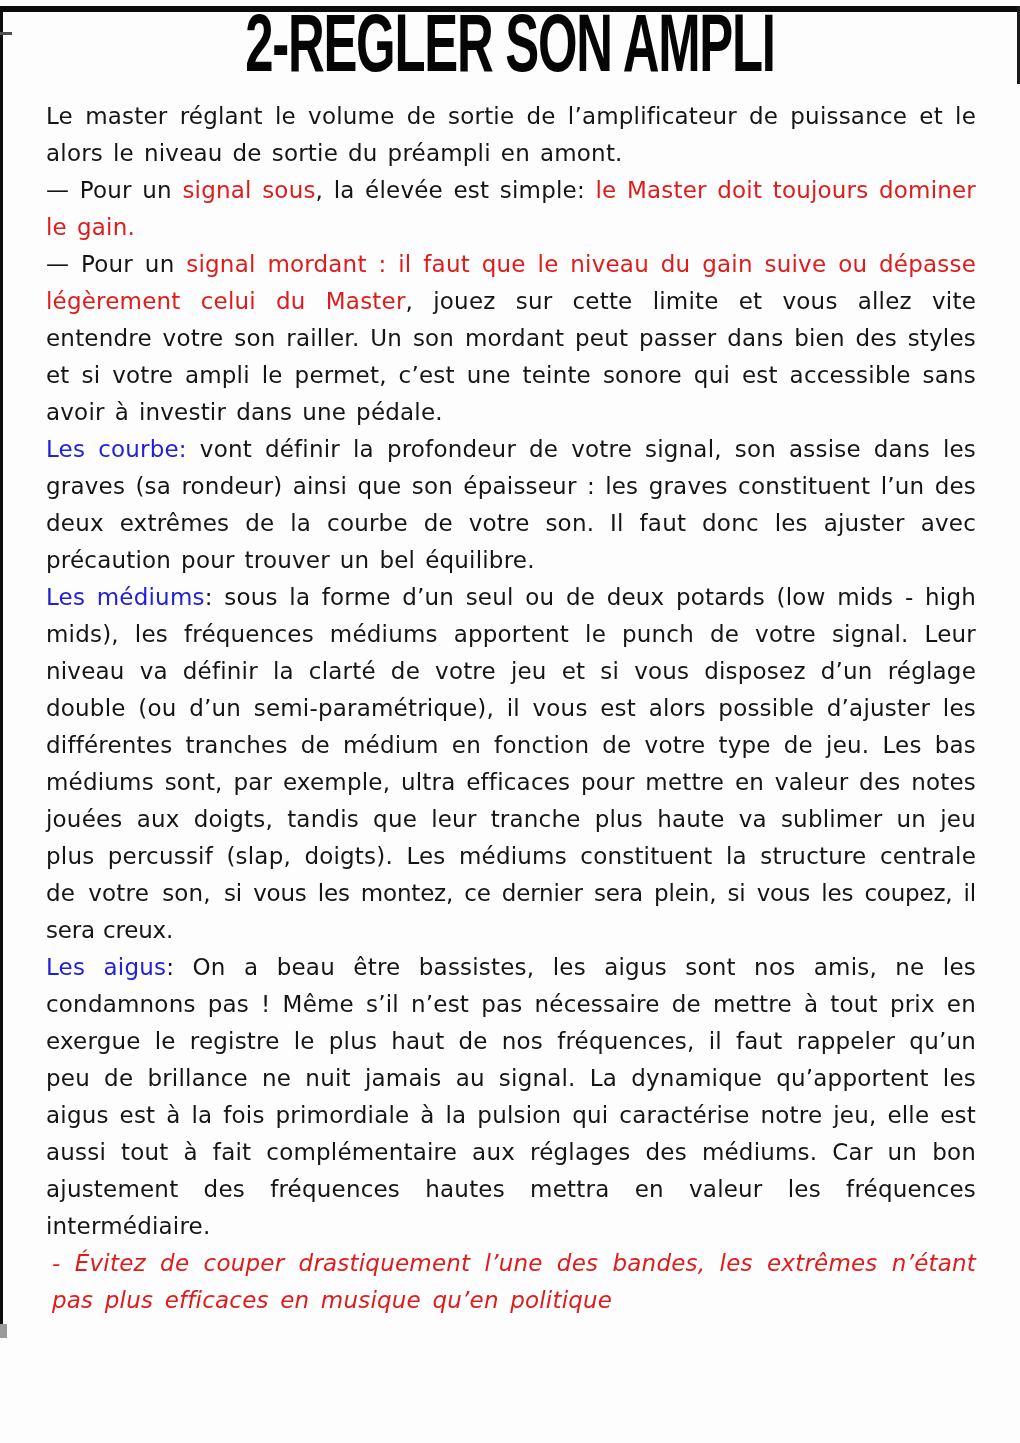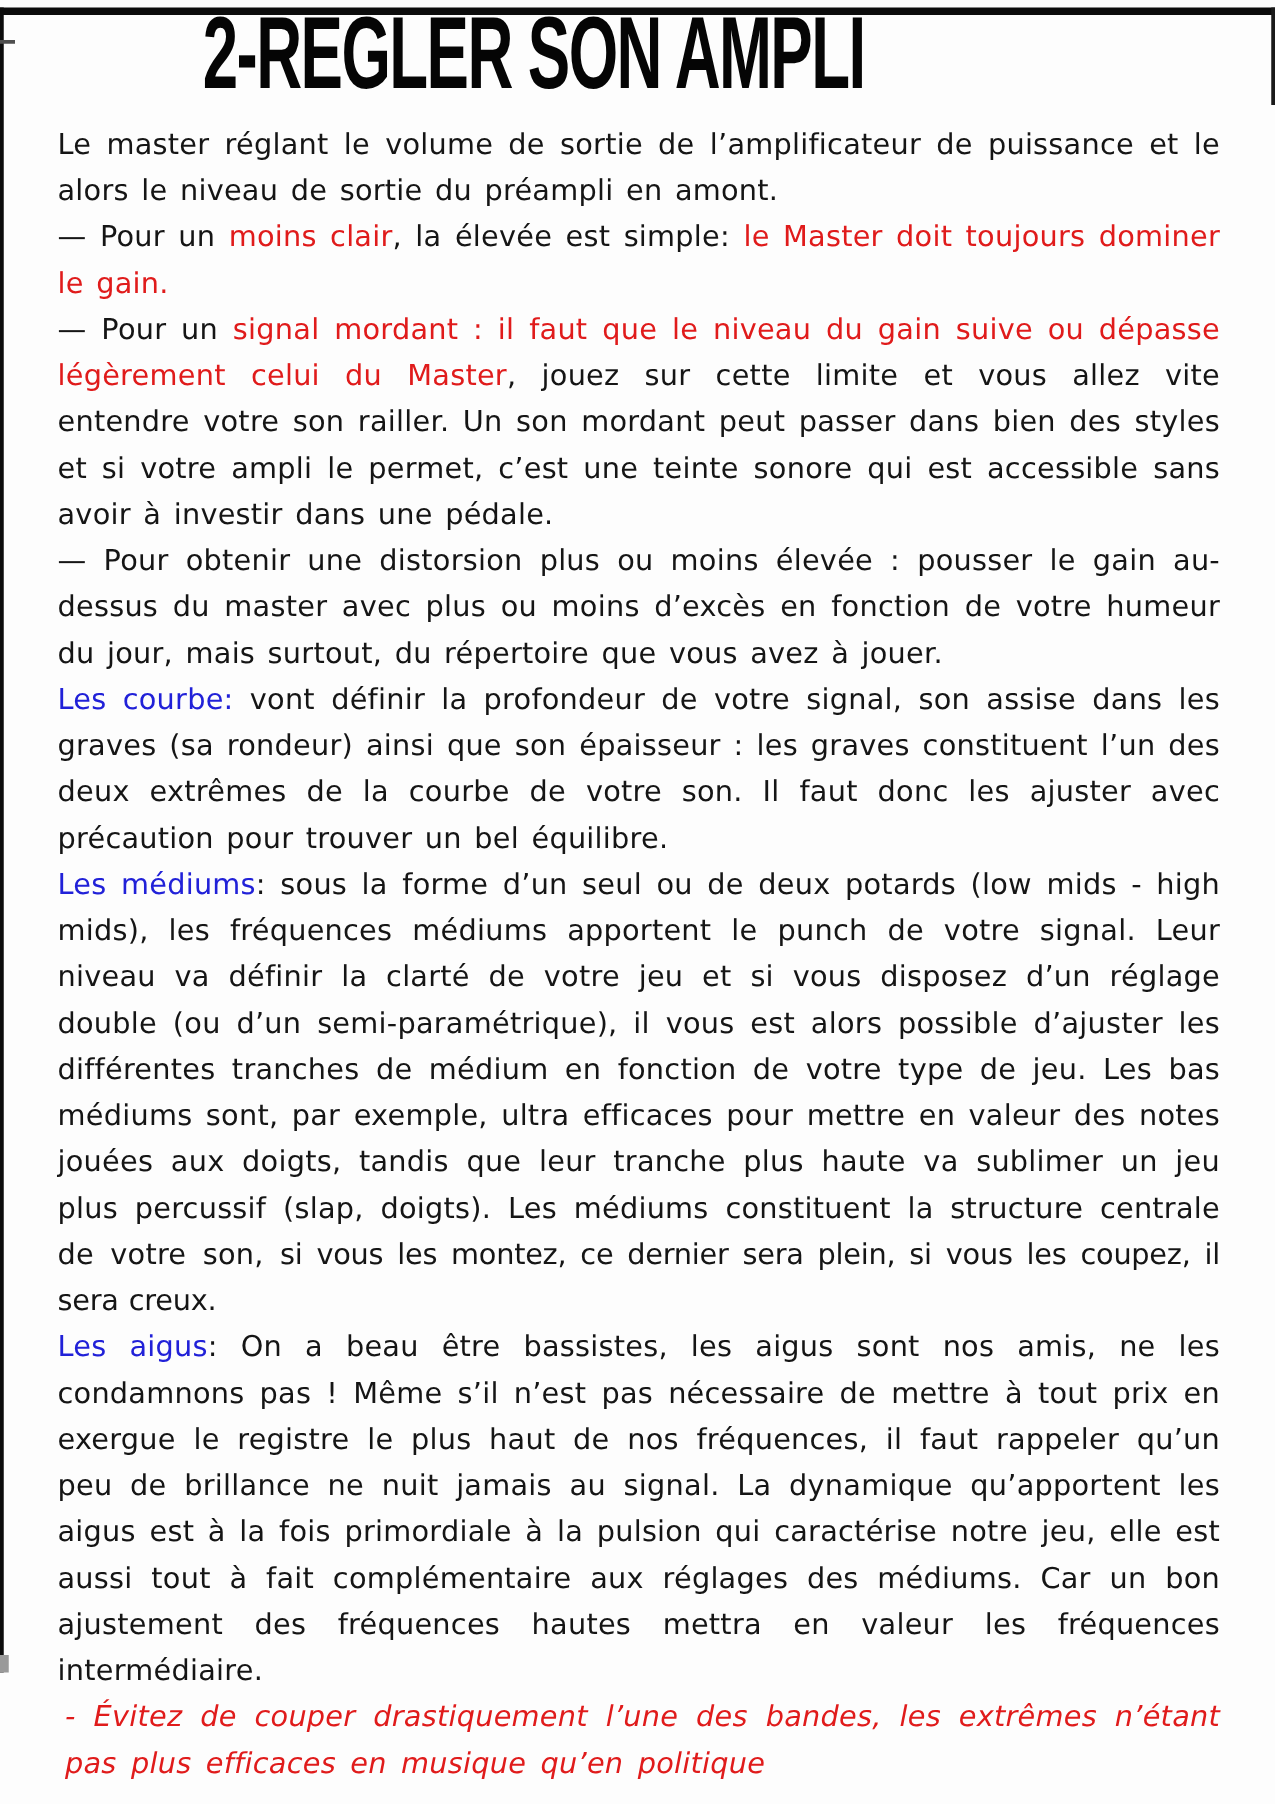--- a/index.html
+++ b/index.html
@@ -24,21 +24,21 @@
   
   .scan-top    { position: absolute; top: 0; left: 0; width: 100%; height: 6px; background: #0c0c0c; }
   .scan-left   { position: absolute; top: 0; left: 0; width: 3px; height: 1332px; background: #0c0c0c; }
   .scan-right  { position: absolute; top: 0; right: 0; width: 3px; height: 78px; background: #1a1a1a; }
   .scan-tick   { position: absolute; top: 26px; left: 0; width: 12px; height: 3px; background: #4f4f4f; }
   .scan-tick-b { position: absolute; top: 1318px; left: 0; width: 7px; height: 14px; background: #9a9a9a; }
 
   .title {
     margin-top: 6px;
     height: 74px;
-    text-align: left;
+    text-align: center;
     white-space: nowrap;
     overflow: visible;
   }
   .title > span {
     display: inline-block;
     font-family: "Liberation Sans", sans-serif;
     font-weight: bold;
     font-size: 82px;
     line-height: 74px;
     letter-spacing: -2px;
@@ -80,21 +80,20 @@
   <div class="scan-right"></div>
   <div class="scan-tick"></div>
   <div class="scan-tick-b"></div>
 
   <h1 class="title">
     <span>2-REGLER SON AMPLI</span>
   </h1>
 
   <div class="body" id="doc-body">
       <p class="para"><span class="seg-black">Le master réglant le volume de sortie de l’amplificateur de puissance et le alors le niveau de sortie du préampli en amont.</span></p>
-      <p class="para"><span class="seg-black">— Pour un </span><span class="seg-red">moins clair</span><span class="seg-black">, la élevée est simple: </span><span class="seg-red">le Master doit toujours dominer le gain.</span></p>
+      <p class="para"><span class="seg-black">— Pour un </span><span class="seg-red">signal sous</span><span class="seg-black">, la élevée est simple: </span><span class="seg-red">le Master doit toujours dominer le gain.</span></p>
       <p class="para"><span class="seg-black">— Pour un </span><span class="seg-red">signal mordant : il faut que le niveau du gain suive ou dépasse légèrement celui du Master</span><span class="seg-black">, jouez sur cette limite et vous allez vite entendre votre son railler. Un son mordant peut passer dans bien des styles et si votre ampli le permet, c’est une teinte sonore qui est accessible sans avoir à investir dans une pédale.</span></p>
-      <p class="para"><span class="seg-black">— Pour obtenir une distorsion plus ou moins élevée : pousser le gain au-dessus du master avec plus ou moins d’excès en fonction de votre humeur du jour, mais surtout, du répertoire que vous avez à jouer.</span></p>
       <p class="para"><span class="seg-blue">Les courbe:</span><span class="seg-black"> vont définir la profondeur de votre signal, son assise dans les graves (sa rondeur) ainsi que son épaisseur : les graves constituent l’un des deux extrêmes de la courbe de votre son. Il faut donc les ajuster avec précaution pour trouver un bel équilibre.</span></p>
       <p class="para"><span class="seg-blue">Les médiums</span><span class="seg-black">: sous la forme d’un seul ou de deux potards (low mids - high mids), les fréquences médiums apportent le punch de votre signal. Leur niveau va définir la clarté de votre jeu et si vous disposez d’un réglage double (ou d’un semi-paramétrique), il vous est alors possible d’ajuster les différentes tranches de médium en fonction de votre type de jeu. Les bas médiums sont, par exemple, ultra efficaces pour mettre en valeur des notes jouées aux doigts, tandis que leur tranche plus haute va sublimer un jeu plus percussif (slap, doigts). Les médiums constituent la structure centrale de votre son, </span><span class="seg-black seg-condensed">si vous les montez, ce dernier sera plein, si vous les coupez, il sera creux.</span></p>
       <p class="para"><span class="seg-blue">Les aigus</span><span class="seg-black">: On a beau être bassistes, les aigus sont nos amis, ne les condamnons pas ! Même s’il n’est pas nécessaire de mettre à tout prix en exergue le registre le plus haut de nos fréquences, il faut rappeler qu’un peu de brillance ne nuit jamais au signal. La dynamique qu’apportent les aigus est à la fois primordiale à la pulsion qui caractérise notre jeu, elle est aussi tout à fait complémentaire aux réglages des médiums. Car un bon ajustement des fréquences hautes mettra en valeur les fréquences intermédiaire.</span></p>
       <p class="para para-italic-red"><span class="seg-red">- Évitez de couper drastiquement l’une des bandes, les extrêmes n’étant pas plus efficaces en musique qu’en politique</span></p>
     </div>
 </div>
 
 </body></html>

